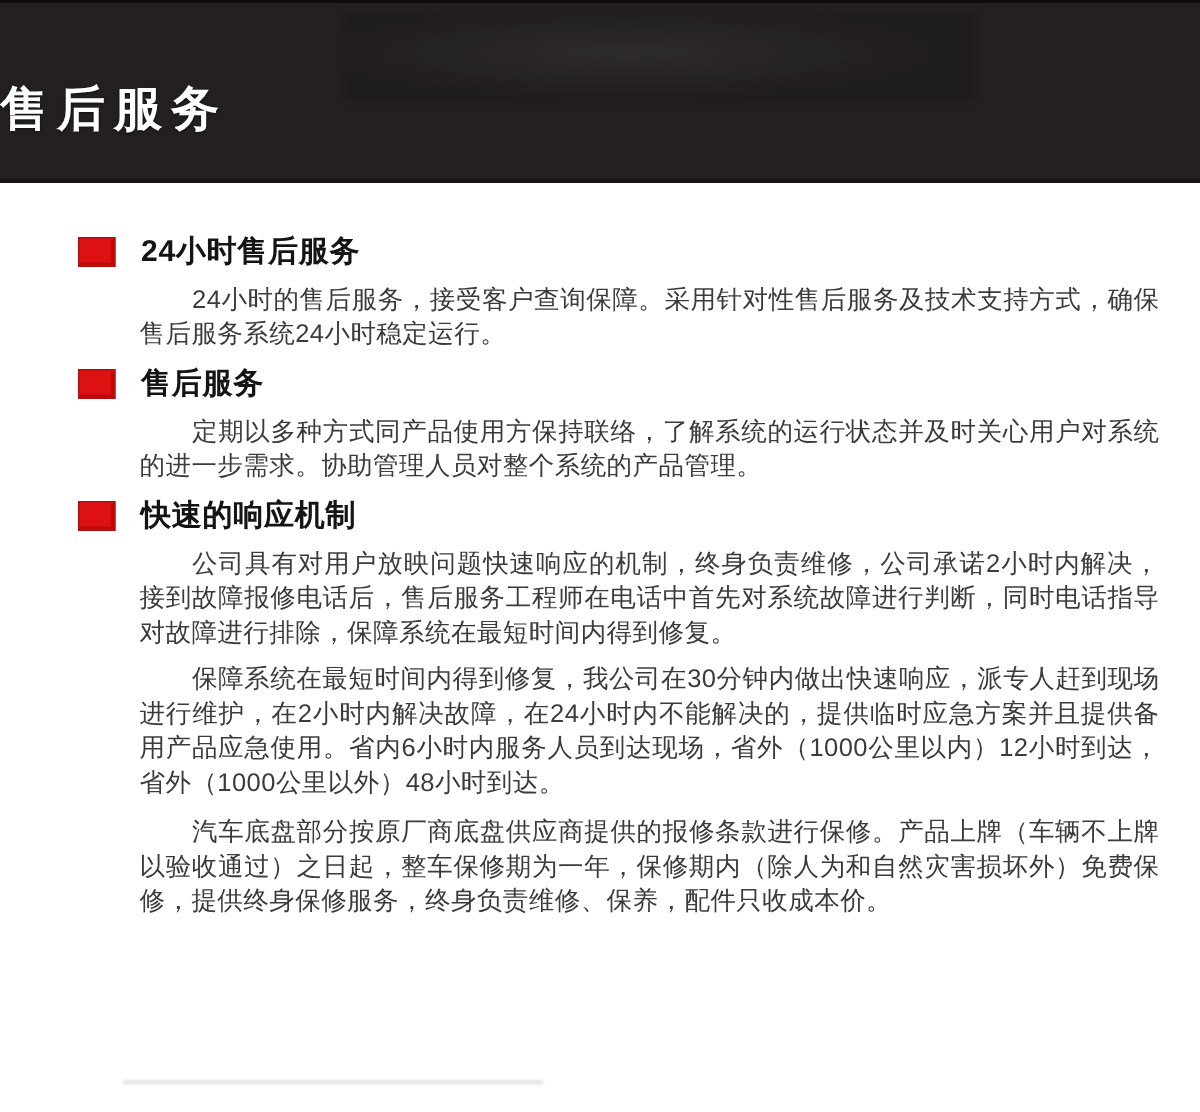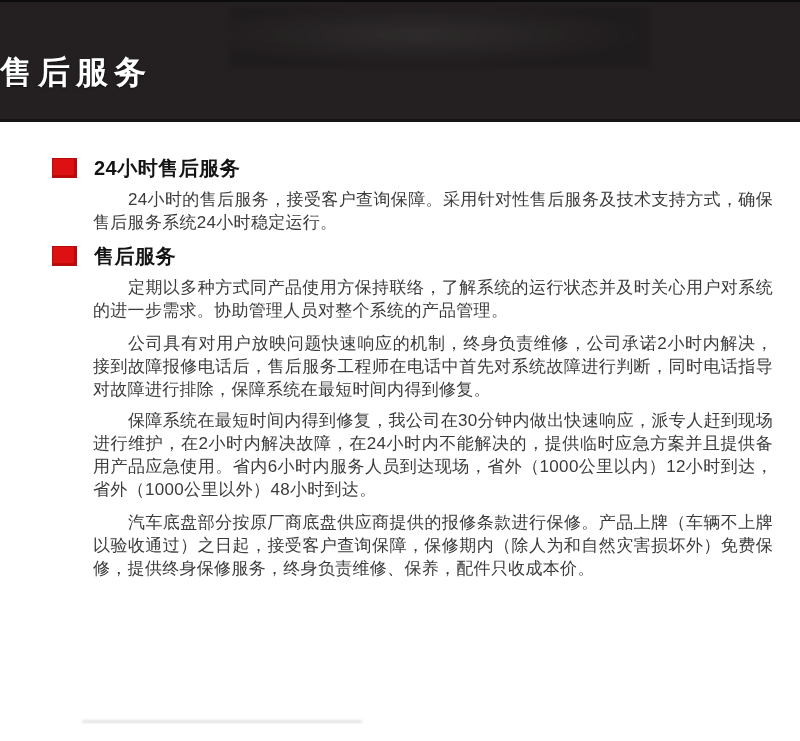--- a/index.html
+++ b/index.html
@@ -123,26 +123,30 @@
     <div class="sec-head">
       <span class="bullet"></span>
       <h2>售后服务</h2>
     </div>
     <div>
         <p class="para">定期以多种方式同产品使用方保持联络，了解系统的运行状态并及时关心用户对系统的进一步需求。协助管理人员对整个系统的产品管理。</p>
       </div>
   </div>
 
   <div class="section">
+    <div class="sec-head">
+      <span class="bullet"></span>
+      <h2>快速的响应机制</h2>
+    </div>
     <div>
         <p class="para">公司具有对用户放映问题快速响应的机制，终身负责维修，公司承诺2小时内解决，接到故障报修电话后，售后服务工程师在电话中首先对系统故障进行判断，同时电话指导对故障进行排除，保障系统在最短时间内得到修复。</p>
         <p class="para">保障系统在最短时间内得到修复，我公司在30分钟内做出快速响应，派专人赶到现场进行维护，在2小时内解决故障，在24小时内不能解决的，提供临时应急方案并且提供备用产品应急使用。省内6小时内服务人员到达现场，省外（1000公里以内）12小时到达，省外（1000公里以外）48小时到达。</p>
       </div>
   </div>
 
   <div class="section">
     <div>
-        <p class="para">汽车底盘部分按原厂商底盘供应商提供的报修条款进行保修。产品上牌（车辆不上牌以验收通过）之日起，接受客户查询保障，保修期内（除人为和自然灾害损坏外）免费保修，提供终身保修服务，终身负责维修、保养，配件只收成本价。</p>
+        <p class="para">汽车底盘部分按原厂商底盘供应商提供的报修条款进行保修。产品上牌（车辆不上牌以验收通过）之日起，整车保修期为一年，保修期内（除人为和自然灾害损坏外）免费保修，提供终身保修服务，终身负责维修、保养，配件只收成本价。</p>
       </div>
   </div>
 </div>
 
 <div class="bottom-artifact"></div>
 
 </body></html>

